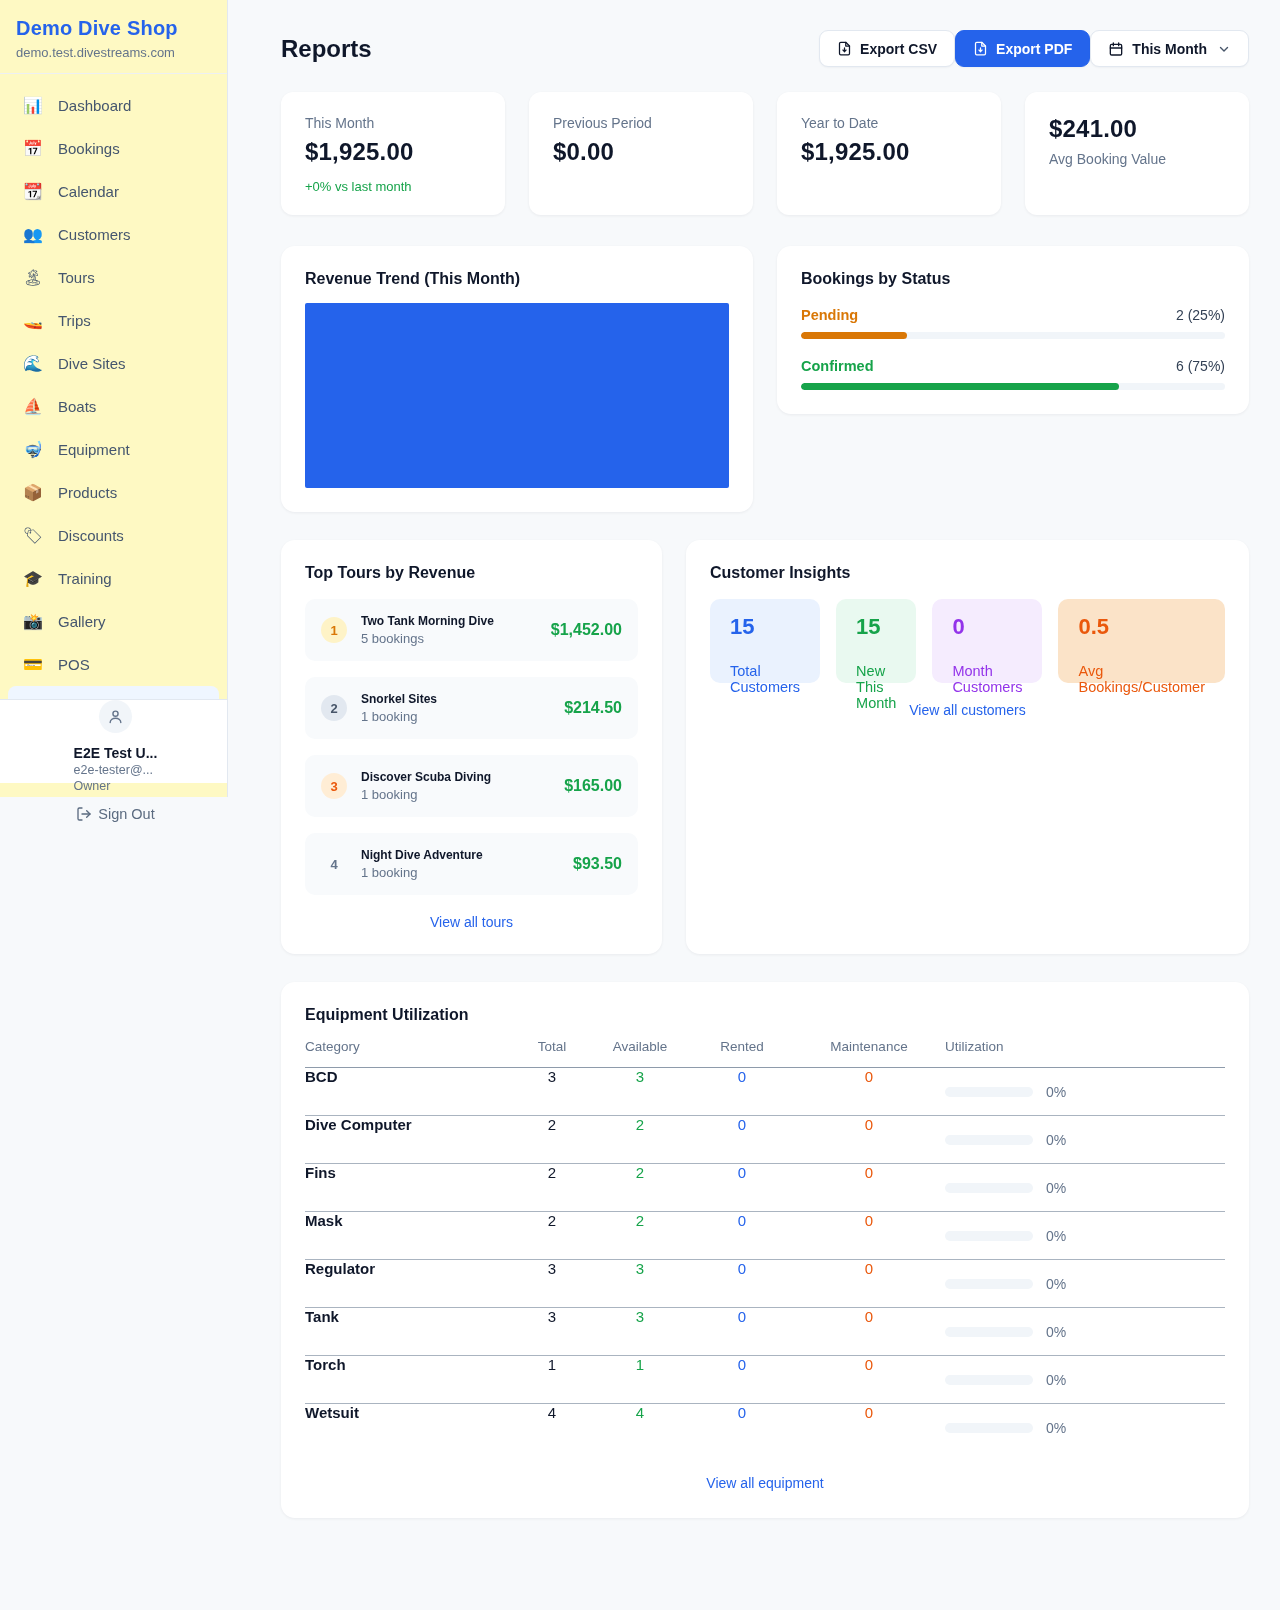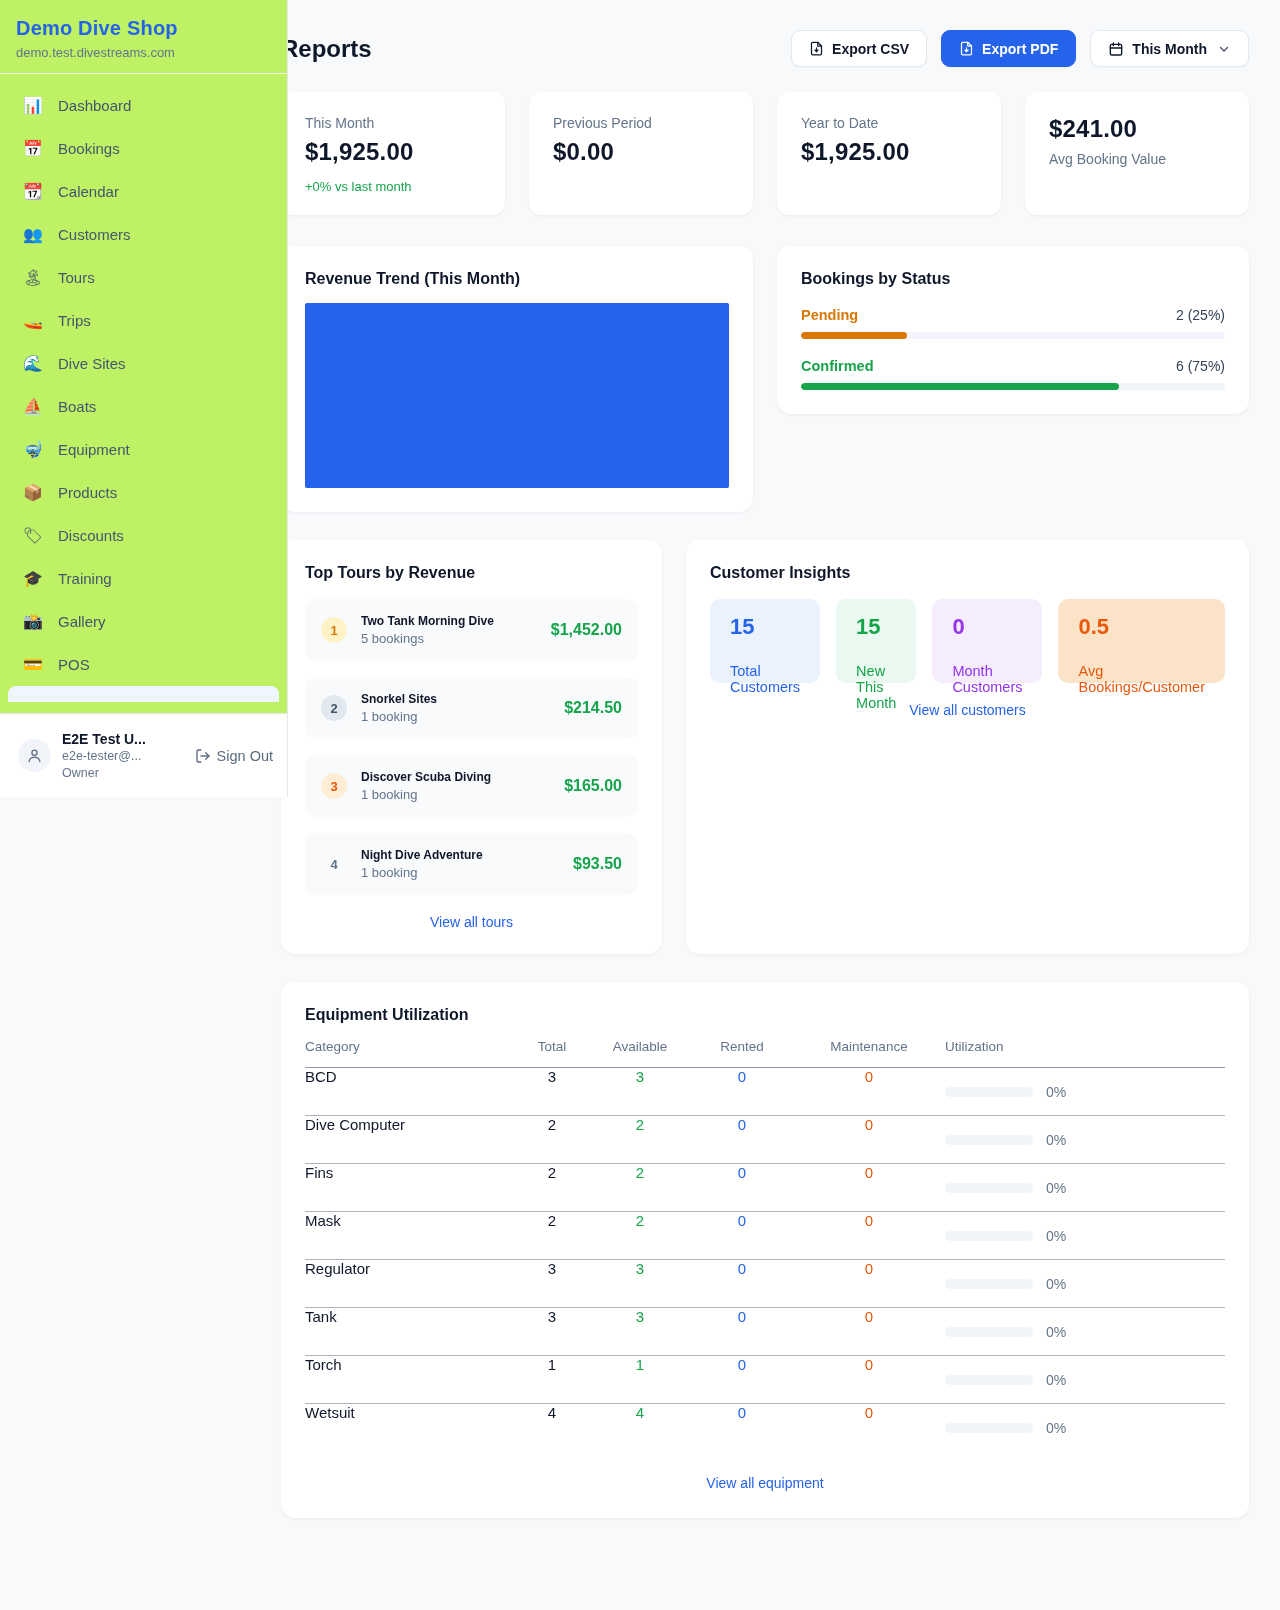--- a/index.html
+++ b/index.html
@@ -8,53 +8,53 @@
   body {
     font-family: "Liberation Sans", sans-serif;
     background: #f7f9fb;
     color: #0f172a;
     position: relative;
     overflow: hidden;
   }
   
   .sidebar {
     position: absolute; left: 0; top: 0;
-    width: 288px; height: 797px;
-    background: #bef264;
+    width: 228px; height: 797px;
+    background: #fef9c3;
     border-right: 1px solid #e2e8f0;
   }
   .sidebar-header { padding: 17px 16px 13px; border-bottom: 1px solid #edf0f4; }
   .shop-name { color: #2563eb; font-size: 20px; font-weight: 700; letter-spacing: .2px; }
   .shop-domain { color: #64748b; font-size: 13px; margin-top: 5px; }
   .nav { padding: 10px 8px 0; height: 628px; overflow: hidden; }
   .nav-item {
     display: flex; align-items: center; gap: 14px;
     height: 43px; padding: 0 14px; border-radius: 8px;
     color: #45566e; font-size: 15px; cursor: pointer;
   }
   .nav-icon { width: 22px; font-size: 16px; text-align: center; }
   .nav-item.active-partial { background: #eff6ff; }
   .sidebar-footer {
-    position: absolute; bottom: 0; left: 0; right: 0; height: 84px;
+    position: absolute; bottom: 14px; left: 0; right: 0; height: 84px;
     background: #fff; border-top: 1px solid #e2e8f0;
-    display: flex; align-items: center; gap: 11px; padding: 0 14px 0 18px;
+    display: flex; align-items: center; gap: 11px; padding: 0 14px 0 18px; flex-direction: column;
   }
   .avatar {
     width: 33px; height: 33px; border-radius: 50%; background: #f1f5f9;
     display: flex; align-items: center; justify-content: center; color: #64748b; flex: none;
   }
   .user-info { flex: 1; min-width: 0; line-height: 1.3; }
   .user-name { font-weight: 700; font-size: 14px; color: #0f172a; white-space: nowrap; }
   .user-email, .user-role { font-size: 12.5px; color: #64748b; white-space: nowrap; }
   .signout { display: flex; align-items: center; gap: 6px; color: #5b6b80; font-size: 14.5px; cursor: pointer; flex: none; }
   
   .main { margin-left: 248px; padding: 30px 31px 0 33px; }
   .header-row { display: flex; justify-content: space-between; align-items: center; margin-bottom: 25px; }
   .page-title { font-size: 24px; font-weight: 800; }
-  .header-actions { display: flex; gap: 14px; }
+  .header-actions { display: flex; }
   .btn {
     height: 37px; padding: 0 17px; border-radius: 9px;
     background: #fff; border: 1px solid #e2e8f0;
     font-size: 14px; font-weight: 600; color: #0f172a;
     display: flex; align-items: center; gap: 8px; cursor: pointer;
     box-shadow: 0 1px 2px rgba(16,24,40,.04);
   }
   .btn-primary { background: #2563eb; border-color: #2563eb; color: #fff; }
   .btn .chev { margin-left: 2px; color: #475569; }
   
@@ -100,21 +100,21 @@
   .tile-num { font-size: 22px; font-weight: 800; }
   .tile-label { font-size: 14.5px; margin-top: 23px; font-weight: 500; }
   
   .equip-card { margin-top: 28px; padding-bottom: 27px; }
   .equip-table { margin-top: 15px; }
   .t-row { display: flex; }
   .t-head { font-size: 13.5px; color: #64748b; padding-bottom: 13px; border-bottom: 1px solid #8e9bab; }
   .t-body-row { height: 48px; border-bottom: 1px solid #aab4c0; font-size: 15px; }
   .t-body-row:last-child { border-bottom: none; }
   .col-cat { width: 210px; }
-  .t-body-row .col-cat { font-weight: 400; }
+  .t-body-row .col-cat { font-weight: 700; }
   .col-total { width: 74px; text-align: center; }
   .col-avail { width: 102px; text-align: center; }
   .col-rent { width: 102px; text-align: center; }
   .col-maint { width: 152px; text-align: center; }
   .col-util { flex: 1; display: flex; align-items: center; gap: 13px; }
   .t-body-row .col-avail { color: #16a34a; }
   .t-body-row .col-rent { color: #2563eb; }
   .t-body-row .col-maint { color: #ea580c; }
   .util-bar { width: 88px; height: 10px; border-radius: 5px; background: #f1f5f9; }
   .util-pct { font-size: 14px; color: #64748b; }

